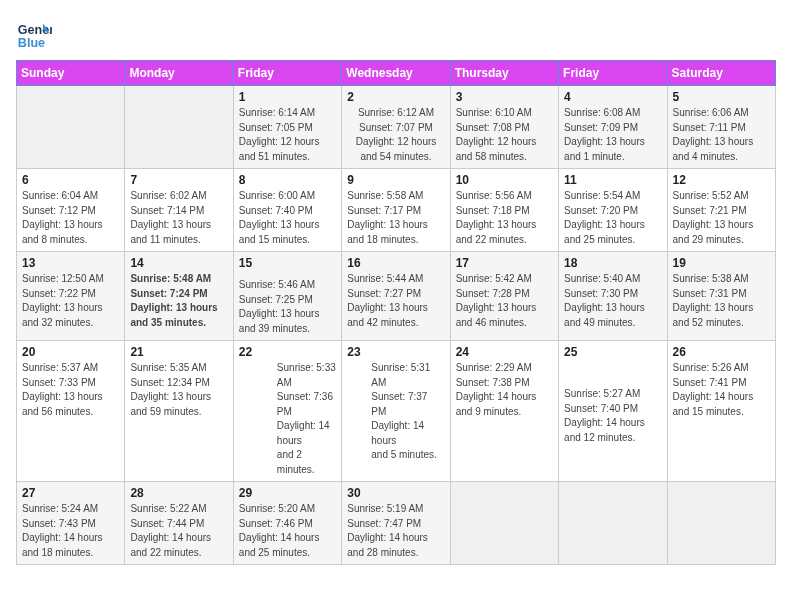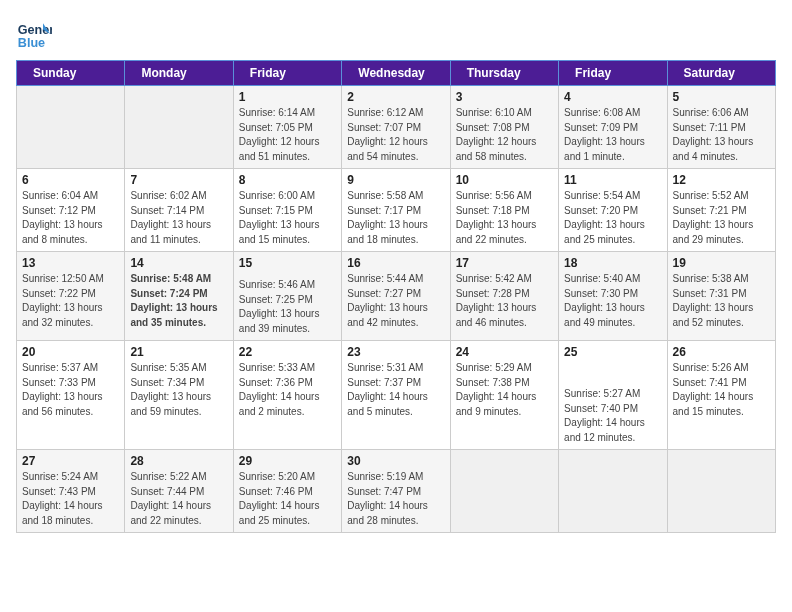--- a/index.html
+++ b/index.html
@@ -36,24 +36,24 @@
     .location {
       font-size: 14px;
       color: #333;
     }
     .calendar {
       width: 100%;
       border-collapse: collapse;
       border: 1px solid #ccc;
     }
     .calendar th {
-      background: #4c1d95;
+      background: #d946ef;
       color: #fff;
       font-size: 12px;
-      padding: 5px 16px;
+      padding: 5px 4px;
       text-align: left;
       border: 1px solid #5a90d9;
       font-weight: bold;
     }
     .calendar td {
       border: 1px solid #ccc;
       vertical-align: top;
       padding: 4px 5px;
       font-size: 10px;
       color: #333;
@@ -117,21 +117,21 @@
         <td class="empty"></td>
         <td>
           <div class="day-number">1</div>
           <div class="day-info" style="white-space: pre-line;">Sunrise: 6:14 AM
 Sunset: 7:05 PM
 Daylight: 12 hours
 and 51 minutes.</div>
         </td>
         <td>
           <div class="day-number">2</div>
-          <div class="day-info" style="white-space: pre-line;">Sunrise: 6:12 AM
+          <div class="day-info" style="white-space: pre-line; text-align: center;">Sunrise: 6:12 AM
 Sunset: 7:07 PM
 Daylight: 12 hours
 and 54 minutes.</div>
         </td>
         <td>
           <div class="day-number">3</div>
           <div class="day-info" style="white-space: pre-line;">Sunrise: 6:10 AM
 Sunset: 7:08 PM
 Daylight: 12 hours
 and 58 minutes.</div>
@@ -162,21 +162,21 @@
         <td>
           <div class="day-number">7</div>
           <div class="day-info" style="white-space: pre-line;">Sunrise: 6:02 AM
 Sunset: 7:14 PM
 Daylight: 13 hours
 and 11 minutes.</div>
         </td>
         <td>
           <div class="day-number">8</div>
           <div class="day-info" style="white-space: pre-line;">Sunrise: 6:00 AM
-Sunset: 7:15 PM
+Sunset: 7:40 PM
 Daylight: 13 hours
 and 15 minutes.</div>
         </td>
         <td>
           <div class="day-number">9</div>
           <div class="day-info" style="white-space: pre-line;">Sunrise: 5:58 AM
 Sunset: 7:17 PM
 Daylight: 13 hours
 and 18 minutes.</div>
         </td>
@@ -257,41 +257,41 @@
         <td>
           <div class="day-number">20</div>
           <div class="day-info" style="white-space: pre-line;">Sunrise: 5:37 AM
 Sunset: 7:33 PM
 Daylight: 13 hours
 and 56 minutes.</div>
         </td>
         <td>
           <div class="day-number">21</div>
           <div class="day-info" style="white-space: pre-line;">Sunrise: 5:35 AM
-Sunset: 7:34 PM
+Sunset: 12:34 PM
 Daylight: 13 hours
 and 59 minutes.</div>
         </td>
         <td>
           <div class="day-number">22</div>
-          <div class="day-info" style="white-space: pre-line;">Sunrise: 5:33 AM
+          <div class="day-info" style="white-space: pre-line; margin-left: 38px;">Sunrise: 5:33 AM
 Sunset: 7:36 PM
 Daylight: 14 hours
 and 2 minutes.</div>
         </td>
         <td>
           <div class="day-number">23</div>
-          <div class="day-info" style="white-space: pre-line;">Sunrise: 5:31 AM
+          <div class="day-info" style="white-space: pre-line; margin-left: 24px;">Sunrise: 5:31 AM
 Sunset: 7:37 PM
 Daylight: 14 hours
 and 5 minutes.</div>
         </td>
         <td>
           <div class="day-number">24</div>
-          <div class="day-info" style="white-space: pre-line;">Sunrise: 5:29 AM
+          <div class="day-info" style="white-space: pre-line;">Sunrise: 2:29 AM
 Sunset: 7:38 PM
 Daylight: 14 hours
 and 9 minutes.</div>
         </td>
         <td>
           <div class="day-number">25</div>
           <div class="day-info" style="white-space: pre-line; margin-top: 28px;">Sunrise: 5:27 AM
 Sunset: 7:40 PM
 Daylight: 14 hours
 and 12 minutes.</div>

